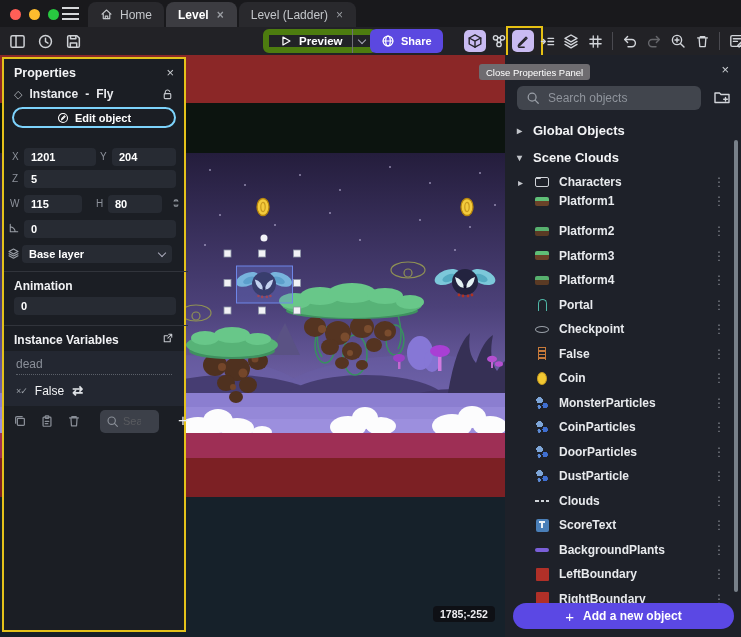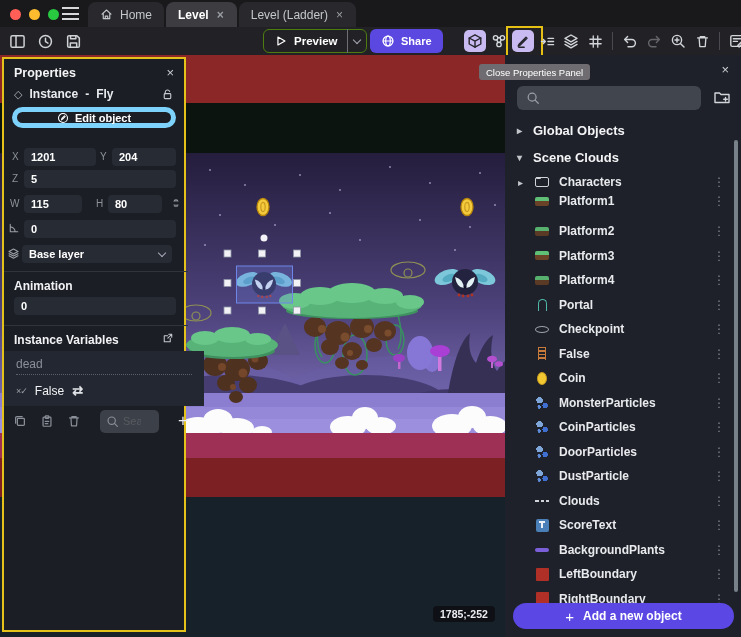--- a/index.html
+++ b/index.html
@@ -19,21 +19,21 @@
     border-radius:8px 8px 0 0; margin-right:2px; color:#c4c7cb; font-size:12px; cursor:pointer; }
   .tab.active{ background:#3c3c41; color:#fff; font-weight:bold; }
   .tab .tclose{ font-size:12px; color:#9a9da2; padding:0 1px; }
   .home-ic{ width:13px; height:13px; }
 
   
   .toolbar{ position:absolute; left:0; top:27px; width:741px; height:28px; background:#222226; }
   .tb-left{ position:absolute; left:8px; top:5px; display:flex; gap:10px; color:#cfd2d6; }
   .tbtn{ width:18px; height:18px; display:flex; align-items:center; justify-content:center; cursor:pointer; }
   .preview-btn{ position:absolute; left:263px; top:2px; height:24px; display:flex; align-items:center;
-    border:1px solid #4d7c0f; border-radius:6px; color:#fff; cursor:pointer; background:#222226; }
+    border:6px solid #4d7c0f; border-radius:6px; color:#fff; cursor:pointer; background:#222226; }
   .preview-btn .pv-main{ display:flex; align-items:center; gap:6px; padding:0 10px; font-size:11.5px; font-weight:bold; }
   .preview-btn .pv-sep{ width:1px; height:24px; background:#6e6e75; }
   .preview-btn .pv-caret{ padding:0 6px; display:flex; }
   .share-btn{ position:absolute; left:370px; top:2px; height:24px; padding:0 11px; display:flex; align-items:center; gap:6px;
     background:#5b48e0; border:none; border-radius:6px; color:#fff; font-size:11px; font-weight:bold; cursor:pointer; }
   .tb-icons{ position:absolute; left:464px; top:3px; display:flex; align-items:center; gap:2px; color:#d2d5da; }
   .tb-ic{ width:22px; height:22px; display:flex; align-items:center; justify-content:center; border-radius:5px; cursor:pointer; position:relative; }
   .tb-ic.sel{ background:#c9bbf2; color:#26252b; }
   .tb-ic.dim{ opacity:.38; }
   .tb-ic.hl::after{ content:""; position:absolute; left:-6px; top:-4px; width:33px; height:29px;
@@ -47,33 +47,33 @@
 
   
   .props{ position:absolute; left:2px; top:57px; width:184px; height:575px; background:#1b1e24;
     border:2px solid #e4c21a; z-index:4; font-size:11px; }
   .props .hdr{ position:absolute; left:10px; top:7px; font-size:12.5px; font-weight:bold; color:#f3f4f6; }
   .props .hclose{ position:absolute; right:10px; top:6px; color:#c9ccd0; font-size:13px; cursor:pointer; }
   .inst-row{ position:absolute; left:10px; top:28px; right:10px; display:flex; align-items:center; gap:7px;
     color:#e9ebee; font-size:12px; font-weight:bold; }
   .inst-row .dia{ color:#aeb2b8; font-size:11px; font-weight:normal; }
   .inst-row .lock{ margin-left:auto; color:#c4c7cc; }
-  .editobj{ position:absolute; left:8px; top:48px; width:164px; height:21px; border:5px solid #7dd3fc; border-radius:11px;
+  .editobj{ position:absolute; left:8px; top:48px; width:164px; height:21px; border:2px solid #7dd3fc; border-radius:11px;
     background:none; color:#fff; font-size:11px; font-weight:bold; display:flex; align-items:center; justify-content:center; gap:6px; cursor:pointer; }
   .frow{ position:absolute; left:0; width:184px; height:18px; }
   .flabel{ position:absolute; top:3px; color:#8d929b; font-size:10px; }
   .finput{ position:absolute; height:18px; background:#272b33; border:none; border-radius:4px; color:#fff;
     font-weight:bold; font-size:11px; padding:0 7px; font-family:"Liberation Sans",sans-serif; }
   .ficon{ position:absolute; color:#9ba0a8; }
   .layer-select{ position:absolute; left:18px; top:0; width:150px; height:18px; background:#272b33; border-radius:4px;
     display:flex; align-items:center; padding:0 7px; color:#fff; font-weight:bold; cursor:pointer; }
   .chev{ margin-left:auto; width:6px; height:6px; border-right:1.5px solid #aab; border-bottom:1.5px solid #aab; transform:rotate(45deg); margin-top:-3px; }
   .pdiv{ position:absolute; left:0; width:184px; border-top:1px solid #31343b; }
   .phead{ position:absolute; left:10px; font-size:12px; font-weight:bold; color:#f1f2f4; }
-  .vars-block{ position:absolute; left:0; top:292px; width:200px; background:#232731; padding:6px 0 8px 0; }
+  .vars-block{ position:absolute; left:0; top:292px; width:180px; background:#232731; padding:6px 0 8px 0; }
   .var-name{ margin:0 12px; color:#8a8f99; font-size:12px; border-bottom:1px dotted #5a5f68; padding-bottom:3px; }
   .var-val{ display:flex; align-items:center; gap:8px; margin:8px 12px 0; }
   .var-type{ color:#9ba0a8; font-size:9px; letter-spacing:-1px; }
   .var-false{ color:#f2f3f5; font-size:12px; }
   .var-swap{ color:#dfe2e6; font-size:13px; font-weight:bold; }
   .props-tools{ position:absolute; left:0; top:348px; width:184px; height:28px; display:flex; align-items:center; gap:13px; padding-left:9px; color:#8a8f98; }
   .props-search{ width:64px; height:23px; background:#3c4049; border-radius:5px; display:flex; align-items:center; padding:0 6px; gap:4px; margin-left:6px; }
   .props-search input{ width:18px; background:none; border:none; outline:none; color:#cfd3d8; opacity:.5; font-size:11px; }
   .props-plus{ margin-left:6px; color:#eceef0; font-size:17px; cursor:pointer; }
 
@@ -595,20 +595,21 @@
     <div class="ohdr">Objects</div>
     <div class="oclose">×</div>
 
     <div class="osearch">
       <span class="ic" style="color:#9ba0a8">
           <svg viewBox="0 0 16 16" width="14" height="14">
             <circle cx="7" cy="7" r="4.5"></circle>
             <path d="M10.4 10.4 14 14"></path>
           </svg>
         </span>
+      <input placeholder="Search objects" style="">
     </div>
     <span class="ofolder-add ic">
         <svg viewBox="0 0 18 18" width="18" height="18">
           <path d="M2 5h4.5L8 6.5h8v8H2z"></path>
           <path d="M12.5 9.5v3.6M10.7 11.3h3.6"></path>
         </svg>
       </span>
 
     <div class="ogroup" style="top:64px">
       <span class="gcaret">▸</span>

